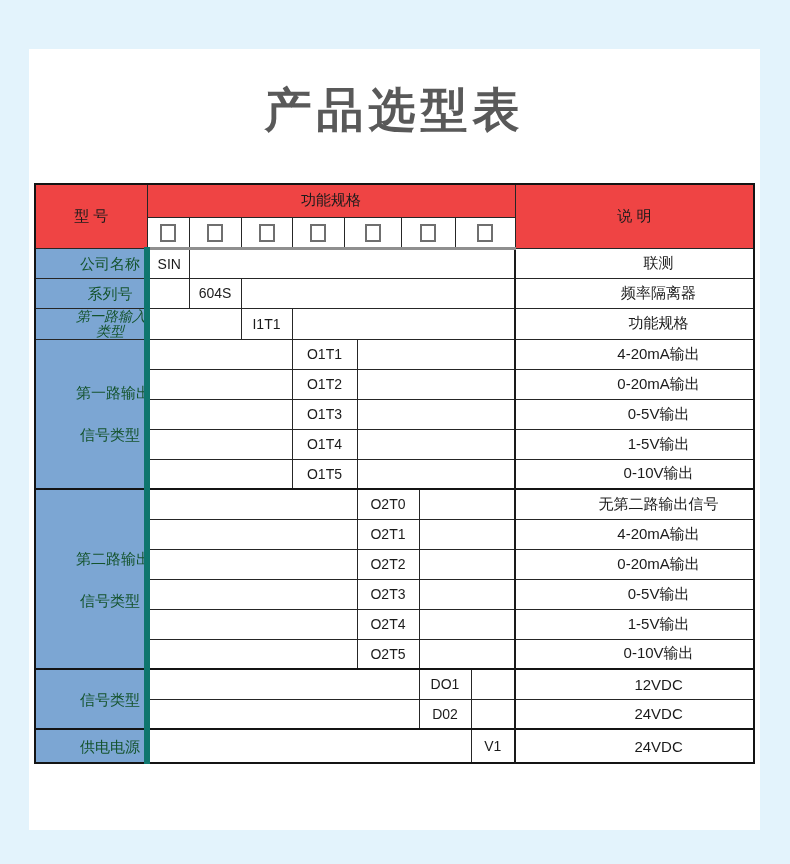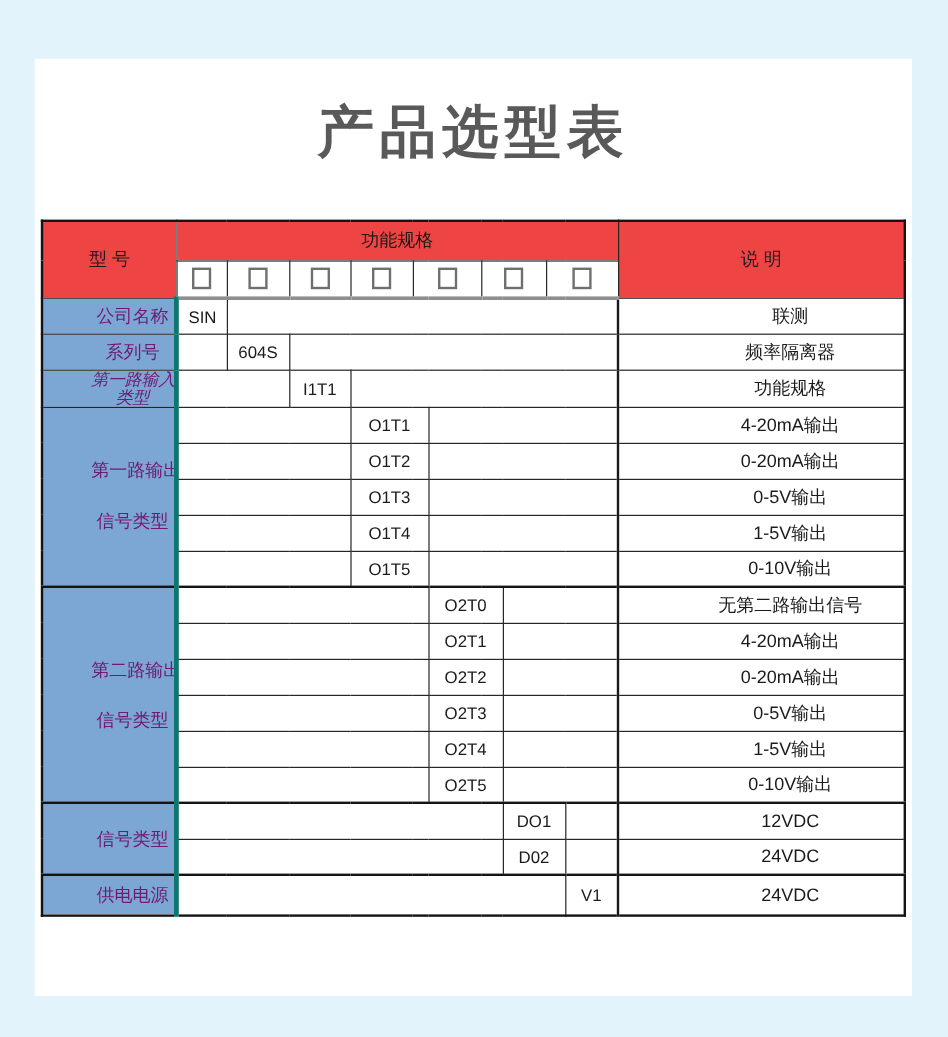--- a/index.html
+++ b/index.html
@@ -50,23 +50,23 @@
     border-bottom:3px solid #8F8F8F;
   }
   tr.hdr-row1 { height:33px; }
   tr.checkbox-row { height:31px; }
   tr.checkbox-row td { border-bottom:3px solid #8F8F8F; background:#ffffff; }
   tr.body-row { height:30px; }
   tr.last-row { height:34px; }
   tr.thick-top th, tr.thick-top td { border-top:2px solid #141414; }
   th.label-cell {
     background:#7CA6D3;
-    color:#701a75;
+    color:#14532d;
     font-size:15px;
-    border-right:4px solid #0f766e;
+    border-right:6px solid #0f766e;
     padding-left:40px;
   }
   th.label-cell div { line-height:19px; }
   th.label-tight div { line-height:15px; font-size:14px;font-style:italic; }
   th.label-spread div + div { margin-top:23px; }
   td.desc-cell { border-left:2px solid #1a1a1a;padding-left:48px; }
   td.code-cell { font-size:14px; }
   .checkbox {
     display:inline-block;
     width:12px; height:14px;

